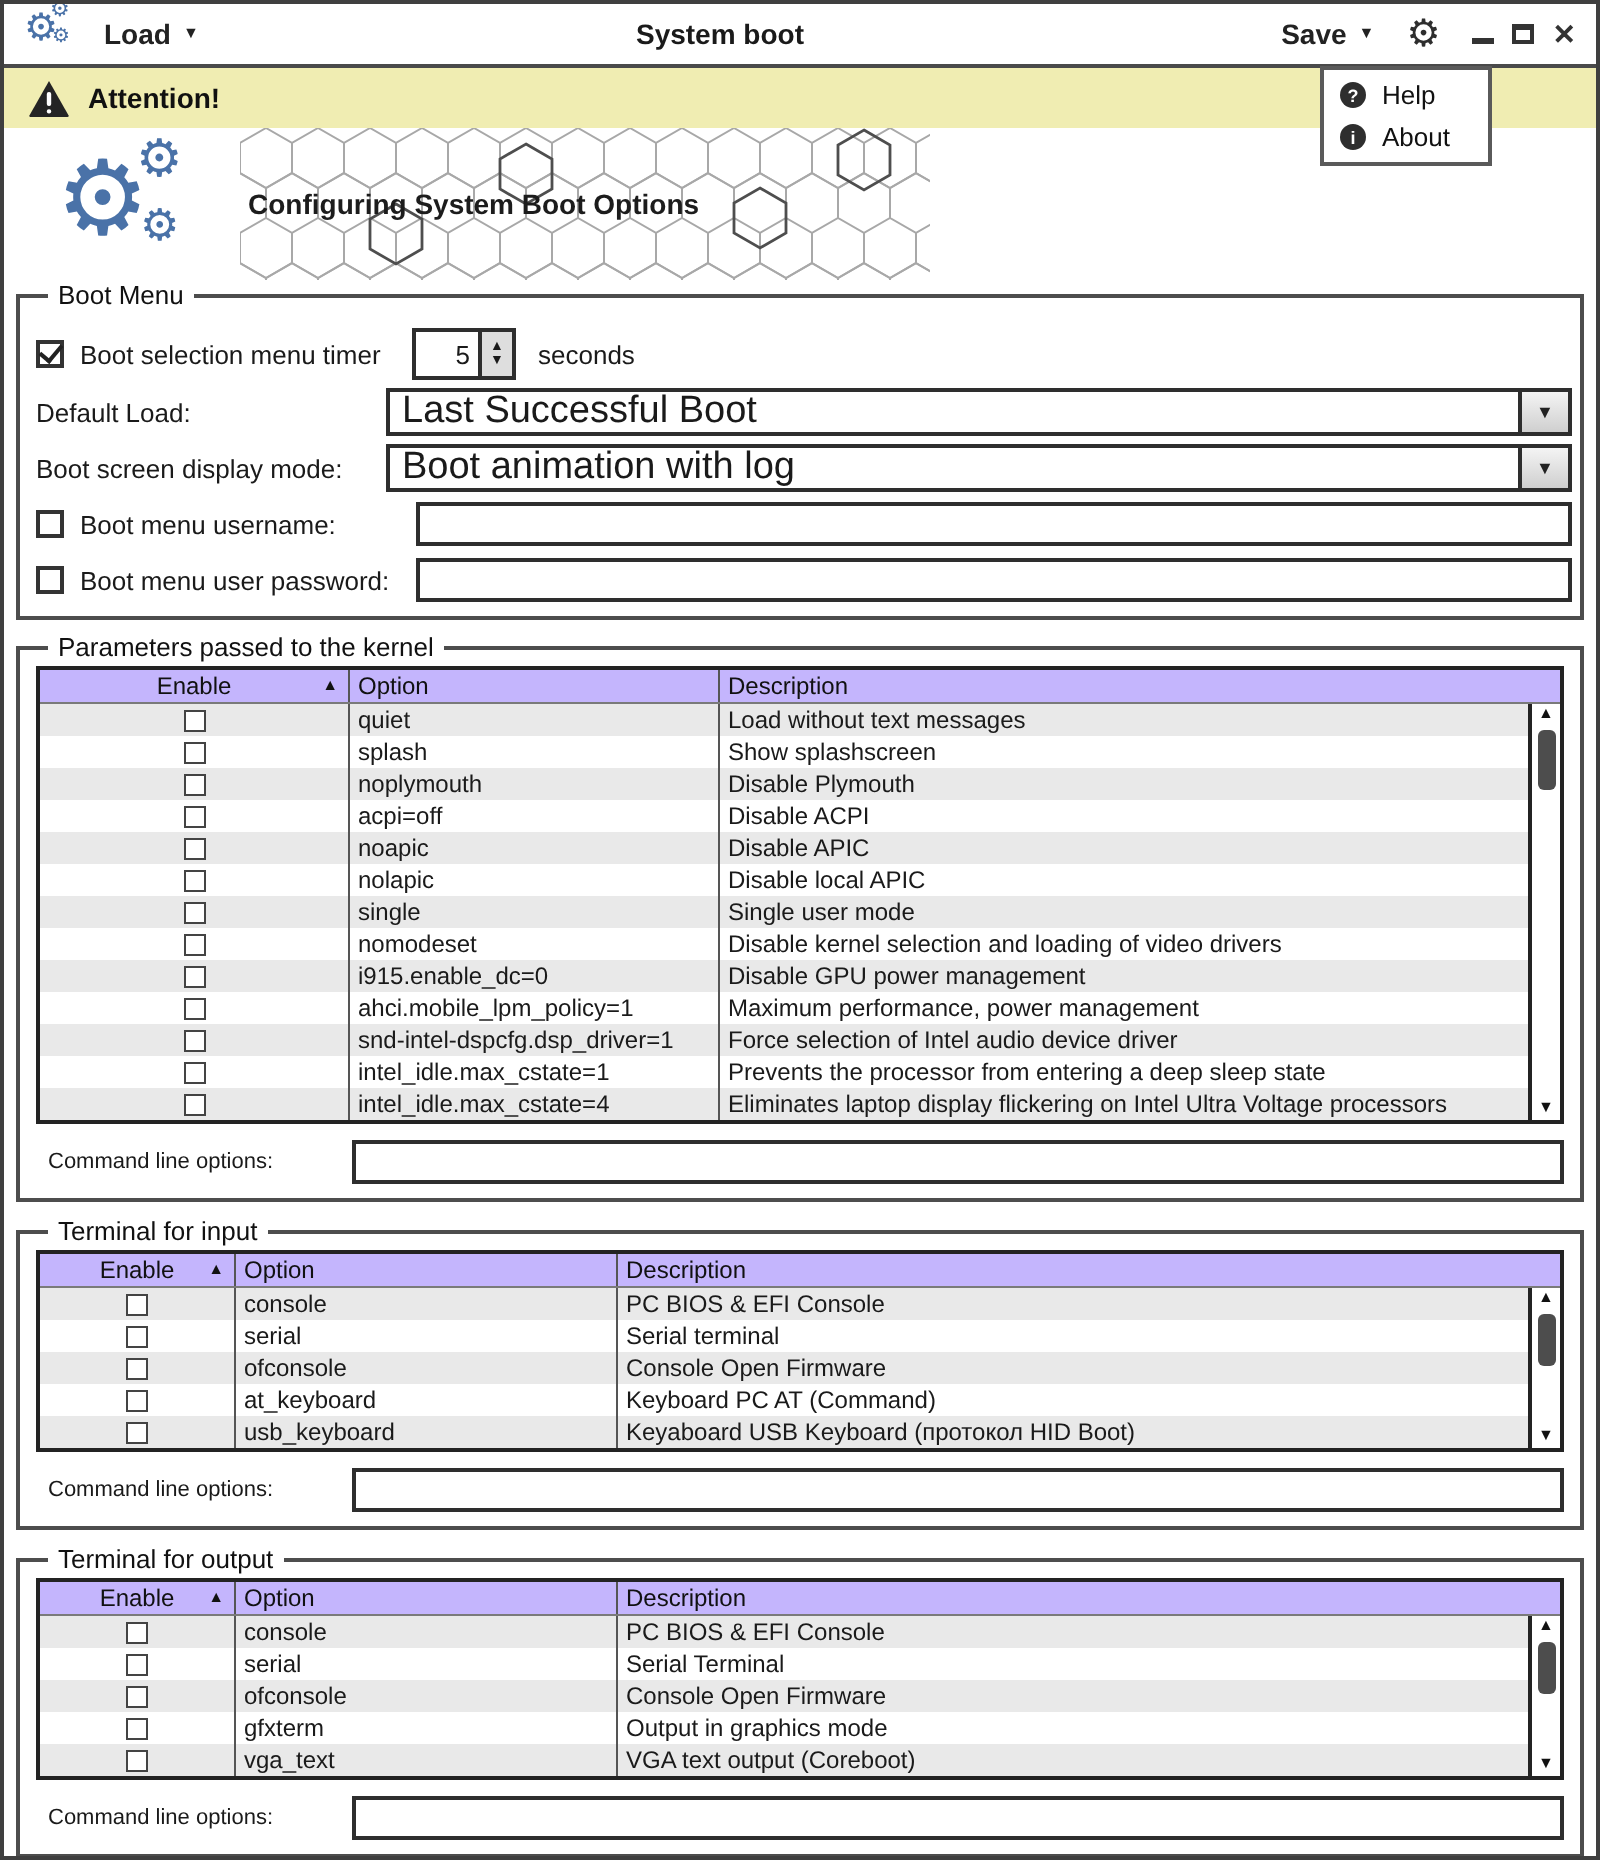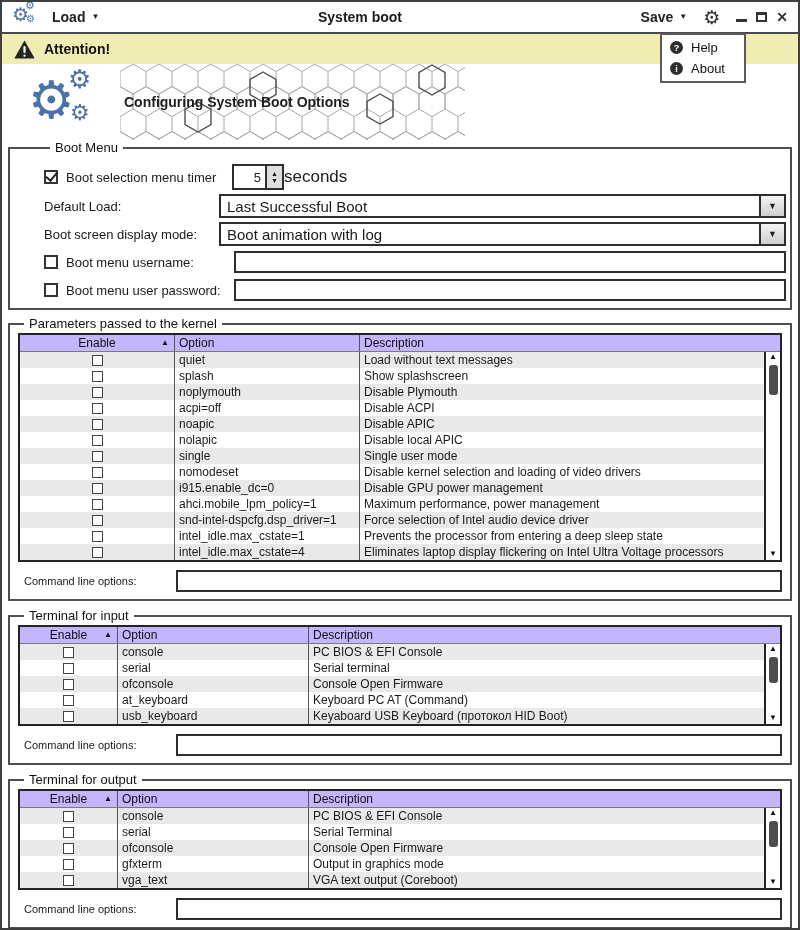--- a/index.html
+++ b/index.html
@@ -35,40 +35,40 @@
   .header { position:relative; height:76px; background:#fff; }
   .logo { position:absolute; left:26px; top:6px; width:78px; height:64px; }
   .logo .g1 { position:absolute; left:0; top:0; font-size:52px; color:#4a72a8; line-height:60px; }
   .logo .g2 { position:absolute; left:40px; top:-6px; font-size:26px; color:#4a72a8; line-height:30px; }
   .logo .g3 { position:absolute; left:42px; top:30px; font-size:22px; color:#4a72a8; line-height:26px; }
   .hexwrap { position:absolute; left:118px; top:0; width:345px; height:76px; overflow:hidden; }
   .header-title { position:absolute; left:120px; top:0; height:76px; display:flex; align-items:center; font-size:14px; font-weight:700; color:#1c1c1c; padding-left:2px; }
 
   
   fieldset { border:2px solid #4d4d4d; margin:0 6px; padding:2px 8px 6px 8px; background:#fff; }
-  fieldset.bm { padding-left:34px; padding-right:4px; }
+  fieldset.bm { padding-left:8px; padding-right:4px; }
   legend { font-size:13px; color:#111; padding:0 5px; margin-left:6px; }
 
   
   .bm-row { display:flex; align-items:center; height:24px; margin-top:4px; }
   .bm-row.first { margin-top:7px; height:26px; }
   .checkbox { width:14px; height:14px; border:2px solid #333; background:#fff; display:inline-block; position:relative; flex:0 0 14px; }
   .checkbox.checked::after { content:""; position:absolute; left:2px; top:-2px; width:5px; height:9px; border:solid #222; border-width:0 2px 2px 0; transform:rotate(40deg); }
   .cb-label { font-size:13px; margin-left:8px; }
   .bm-label { font-size:13px; width:175px; flex:0 0 175px; }
   .bm-check-wrap { display:flex; align-items:center; width:190px; flex:0 0 190px; }
   .bm-check-wrap .cb-label { width:auto; }
   .timer-label { width:166px; flex:0 0 166px; }
   .spinbox { display:flex; height:26px; border:2px solid #2e2e2e; margin-left:0; }
   .spin-field { width:31px; background:#fff; font-size:13px; text-align:right; padding:0 4px 0 0; display:flex; align-items:center; justify-content:flex-end; }
   .spin-btns { width:17px; background:#dedede; border-left:2px solid #2e2e2e; display:flex; flex-direction:column; align-items:center; justify-content:center; }
   .spin-btns span { font-size:7px; line-height:7px; color:#1a1a1a; }
-  .unit { font-size:17px; }
+  .unit { font-size:13px; margin-left:11px; }
   .combo { flex:1; height:24px; border:2px solid #2e2e2e; display:flex; background:#fff; }
-  .combo-value { flex:1; font-size:15px; display:flex; align-items:center; padding:0 6px; white-space:nowrap; overflow:hidden; }
+  .combo-value { flex:1; font-size:19px; display:flex; align-items:center; padding:0 6px; white-space:nowrap; overflow:hidden; }
   .combo-btn { width:25px; border-left:2px solid #2e2e2e; background:linear-gradient(#f4f4f4,#cfcfcf); display:flex; align-items:center; justify-content:center; }
   .combo-btn span { font-size:9px; color:#222; }
   .textinput { flex:1; height:22px; border:2px solid #2e2e2e; background:#fff; font-family:inherit; font-size:13px; padding:0 5px; }
 
   
   .tablebox { border:2px solid #232323; background:#fff; }
   .thead { height:17px; display:flex; background:#c4b5fd; border-bottom:1px solid #7a7a7a; font-size:12px; color:#111; }
   .th { display:flex; align-items:center; }
   .th-enable { justify-content:center; position:relative; border-right:1px solid #555; }
   .sort-icon { position:absolute; right:5px; font-size:8px; line-height:8px; color:#111; }

